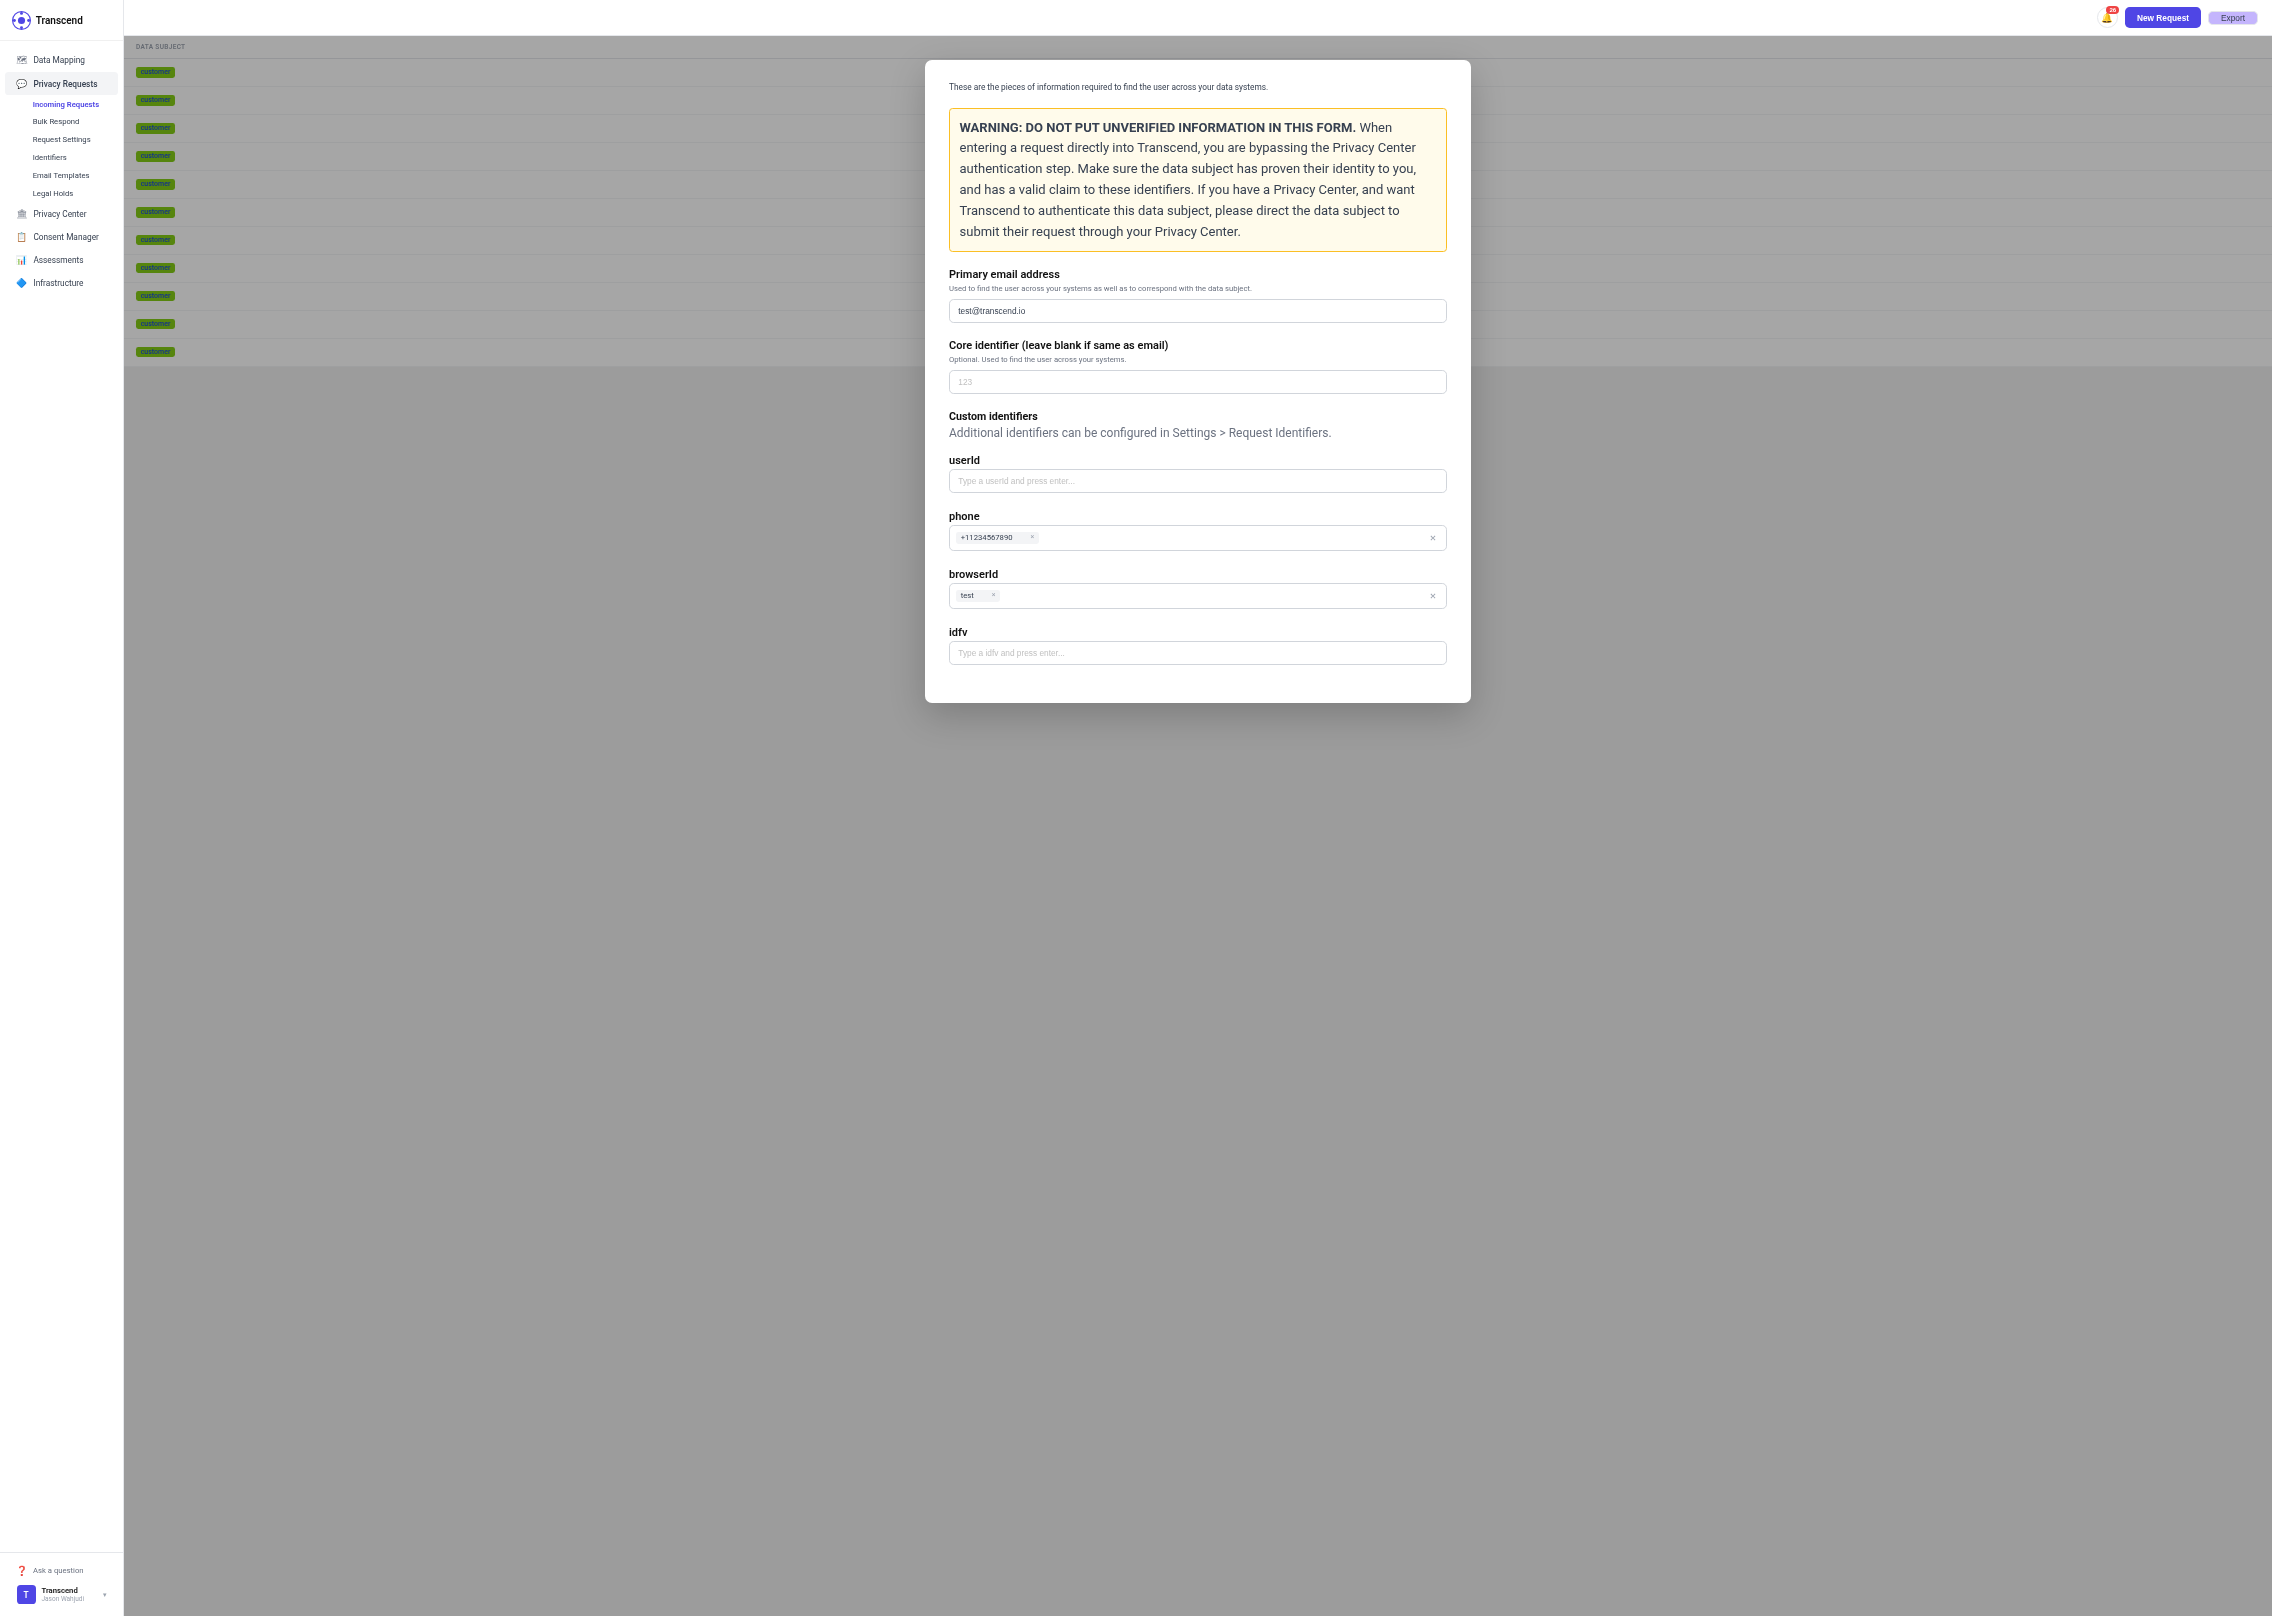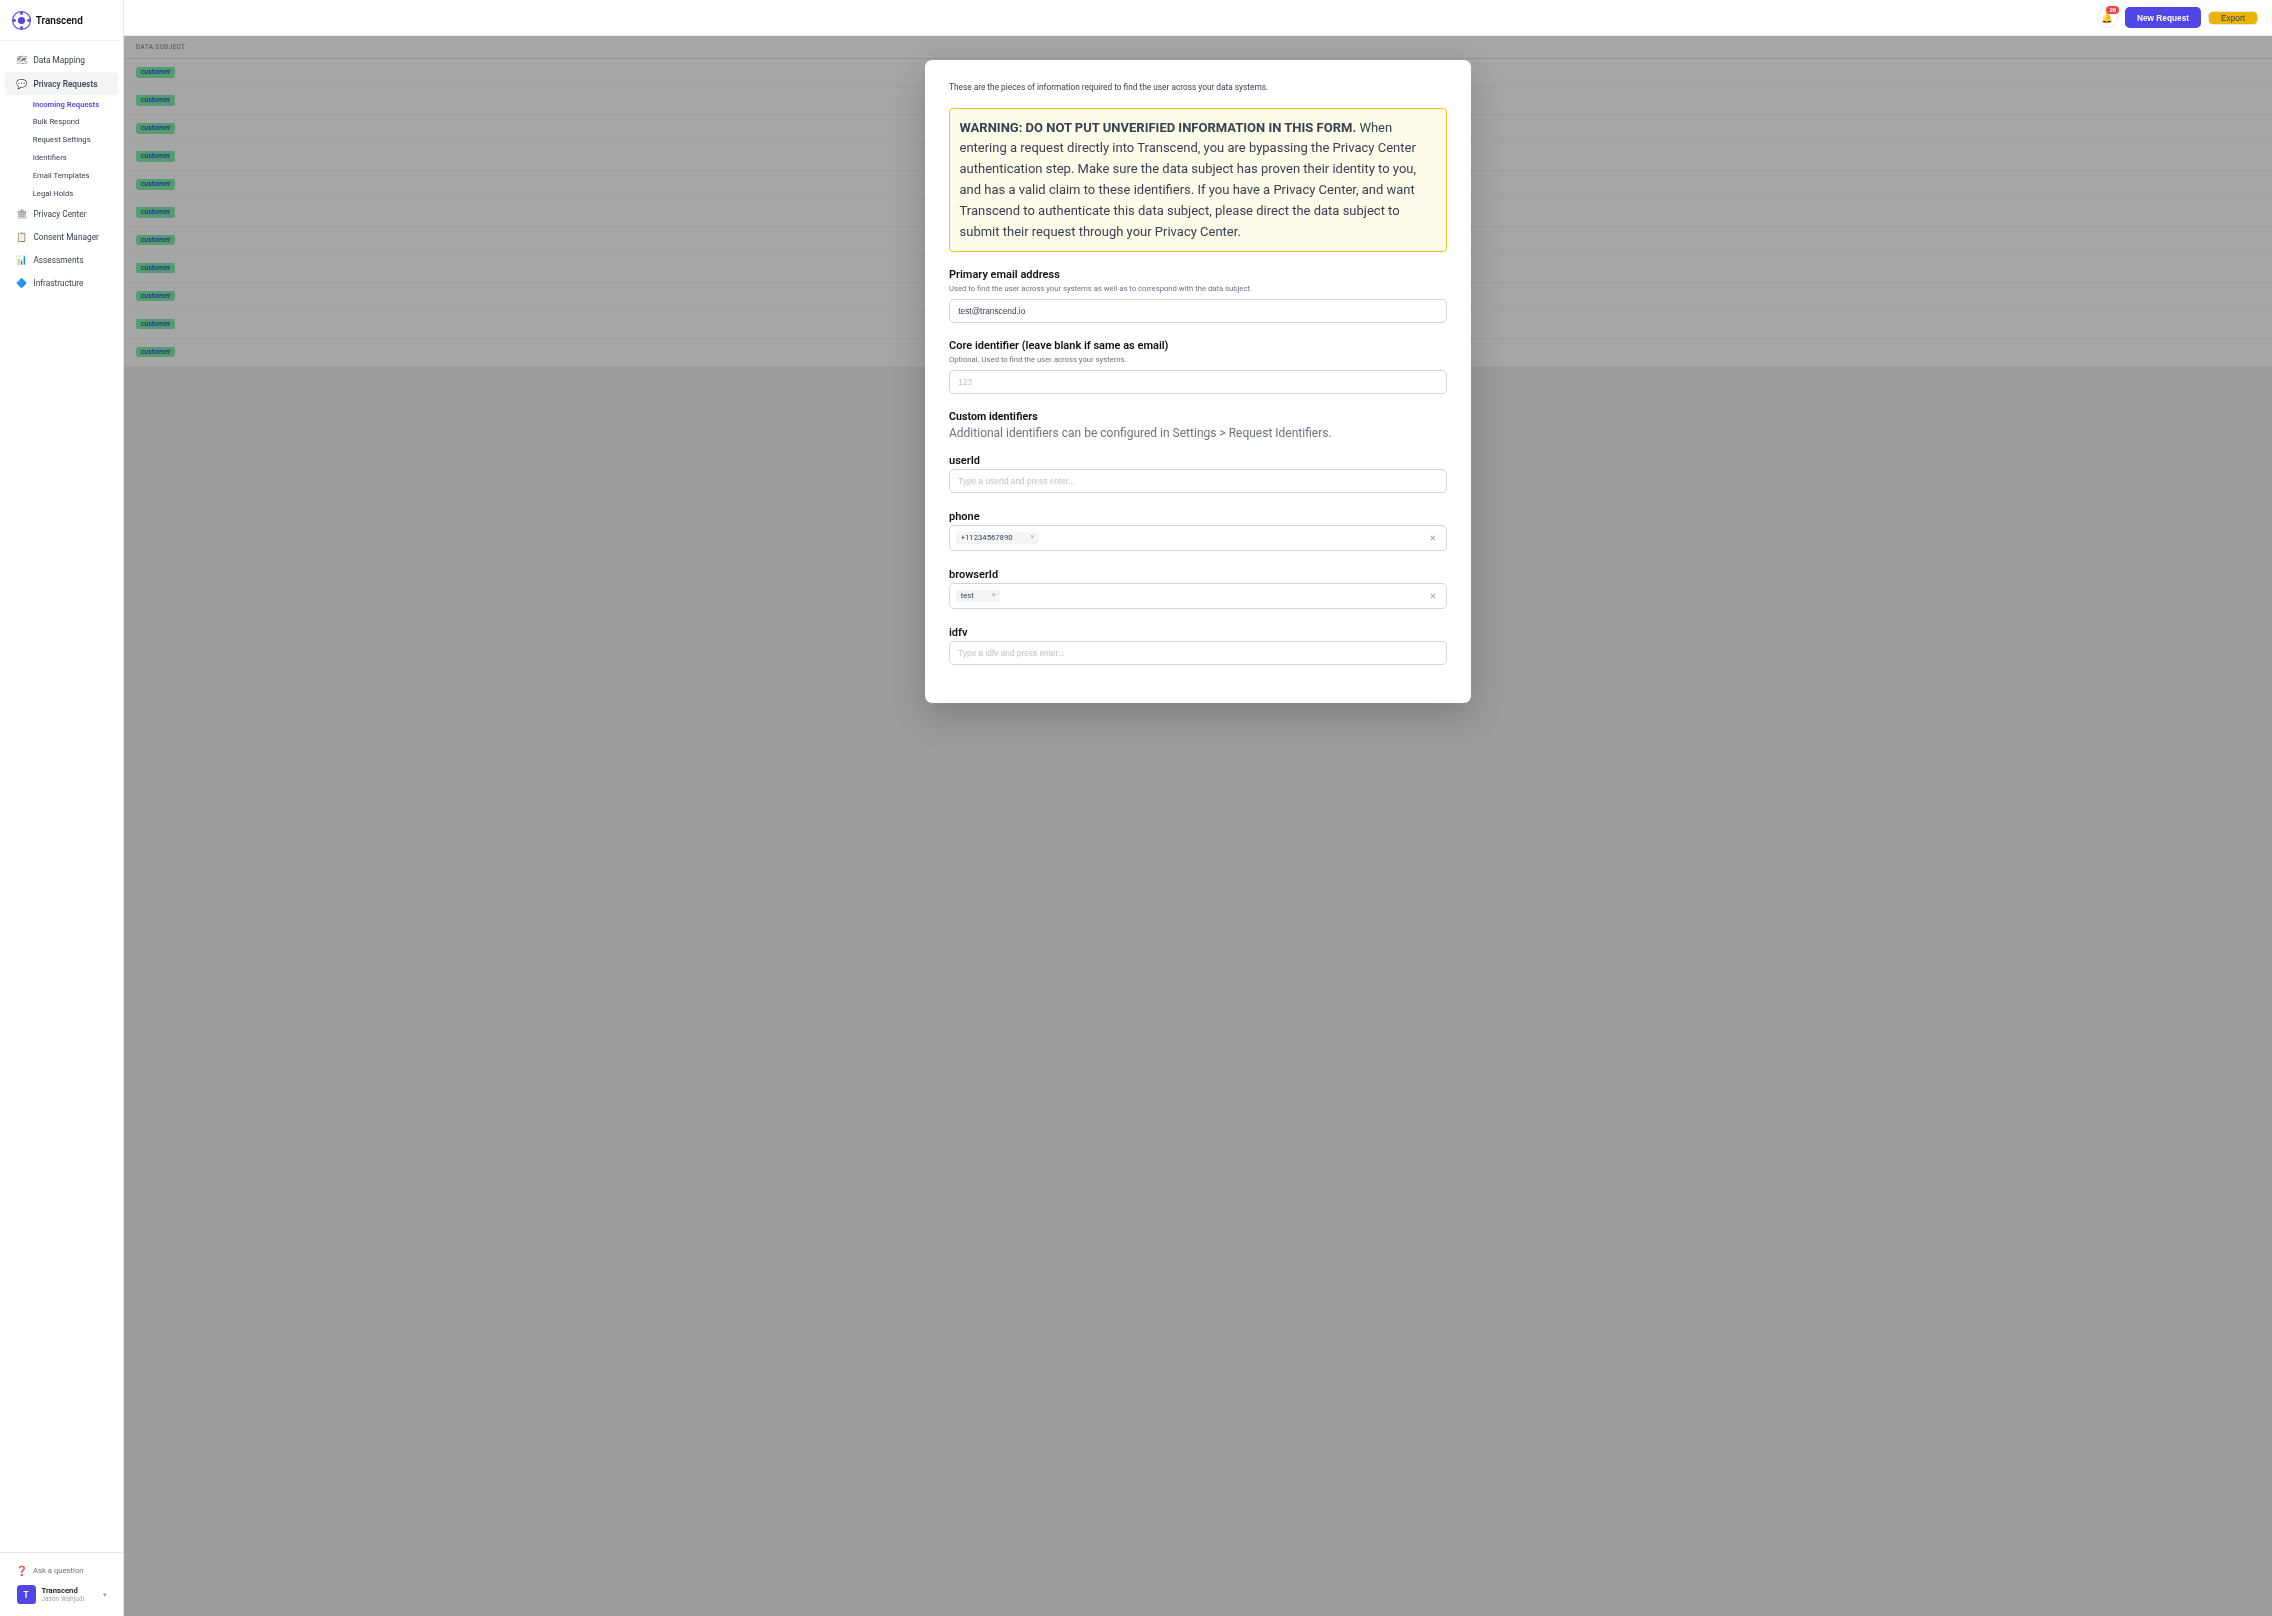--- a/index.html
+++ b/index.html
@@ -158,21 +158,21 @@
       background: #4f46e5;
       color: #fff;
       border: none;
       border-radius: 4.7px;
       padding: 5.3px 12px;
       font-size: 8.3px;
       font-weight: 600;
       cursor: pointer;
     }
     .btn-secondary {
-      background: #eab308;
+      background: #c4b5fd;
       color: #374151;
       border: 0.6px solid #e5e7eb;
       border-radius: 4.7px;
       padding: 1px 12px;
       font-size: 8.3px;
       font-weight: 500;
       cursor: pointer;
     }
 
     
@@ -202,21 +202,21 @@
       letter-spacing: 0.05em;
     }
     .data-table td {
       padding: 8.3px 12px;
       border-bottom: 0.6px solid #f3f4f6;
       color: #374151;
       font-size: 7.7px;
     }
     .tag-customer {
       display: inline-block;
-      background: #86efac;
+      background: #84cc16;
       color: #1d4ed8;
       border-radius: 2.4px;
       padding: 1.2px 4.7px;
       font-size: 7px;
       font-weight: 500;
     }
 
     
     .modal-overlay {
       position: absolute;

